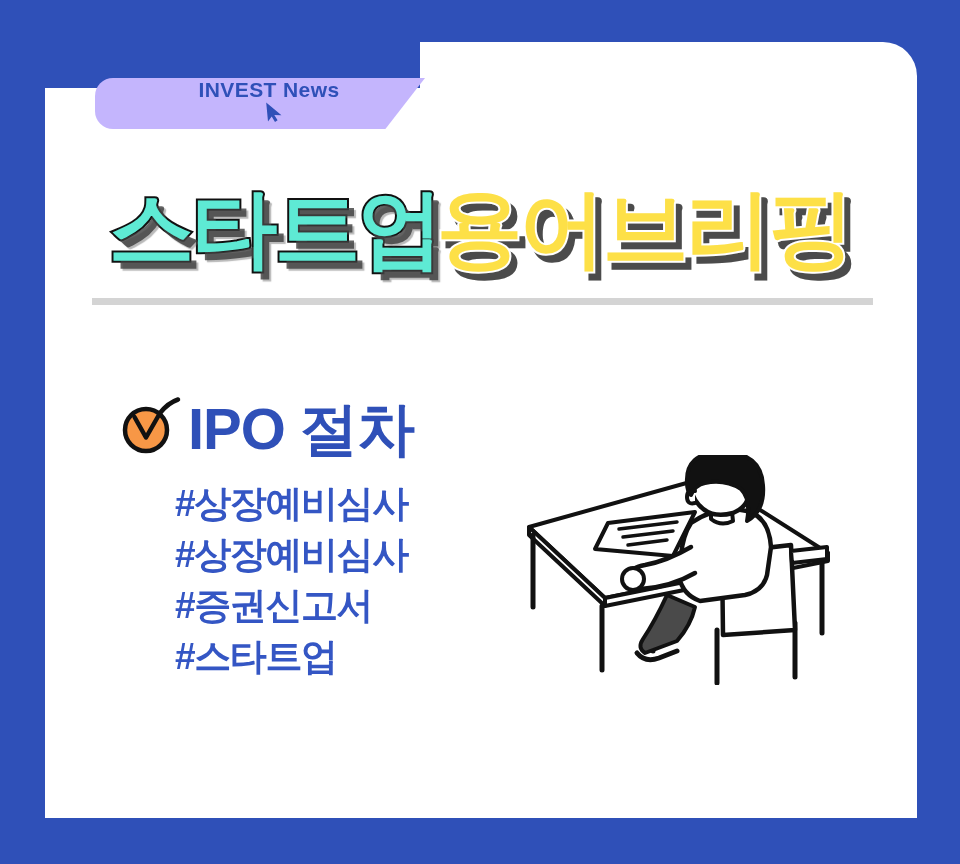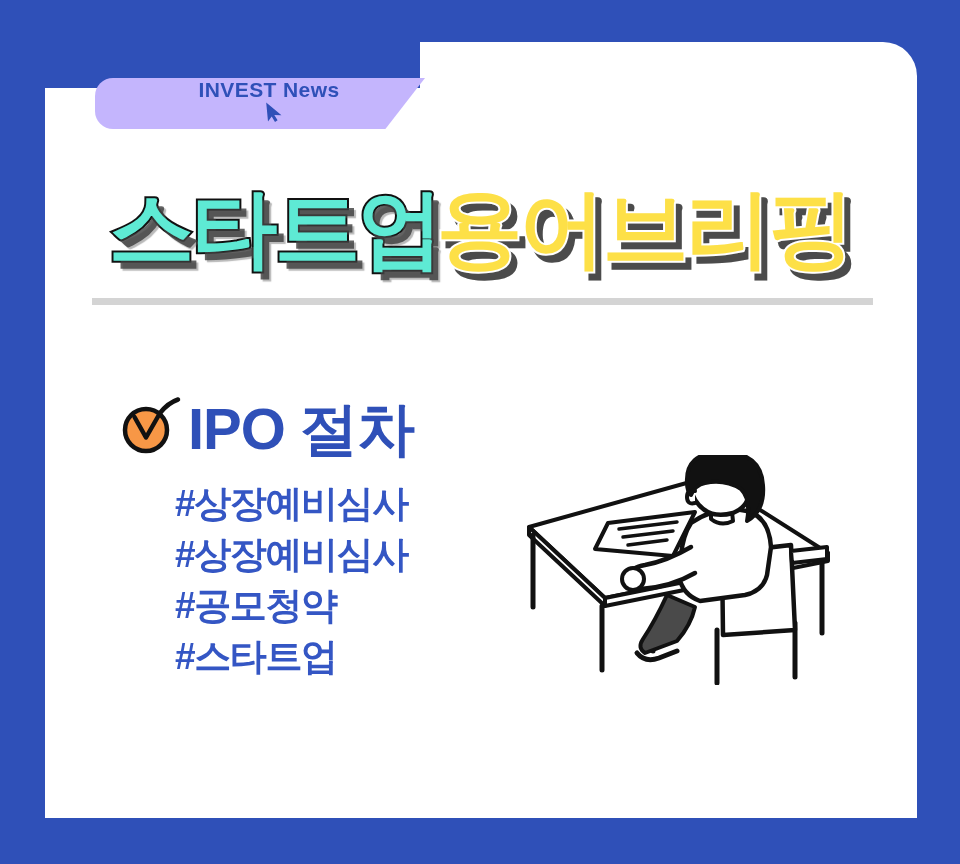--- a/index.html
+++ b/index.html
@@ -199,21 +199,21 @@
         <circle cx="26" cy="34" r="21" fill="#f79746" stroke="#111111" stroke-width="4.5"></circle>
         <path d="M14.5 21 L26 41.5 L40 17 C46 9.5 52 5.5 58 3.5" fill="none" stroke="#111111" stroke-width="4.5" stroke-linecap="round" stroke-linejoin="round"></path>
       </svg>
     </span>
     <span id="section-title">IPO 절차</span>
   </div>
 
   <div id="hashtag-list">
     <div class="hashtag-item">#상장예비심사</div>
     <div class="hashtag-item">#상장예비심사</div>
-    <div class="hashtag-item">#공모청약</div>
+    <div class="hashtag-item">#증권신고서</div>
     <div class="hashtag-item">#스타트업</div>
   </div>
 
   <div id="desk-illustration">
     <svg width="370" height="230" viewBox="0 0 370 230" xmlns="http://www.w3.org/2000/svg">
       <g stroke="#111111" stroke-width="4" stroke-linejoin="round" stroke-linecap="round" fill="none">
 
         <line x1="327" y1="100" x2="327" y2="178" stroke-width="5"></line>
 
         <path d="M34 72 L213 22 L333 98 L110 143 Z" fill="#ffffff"></path>

